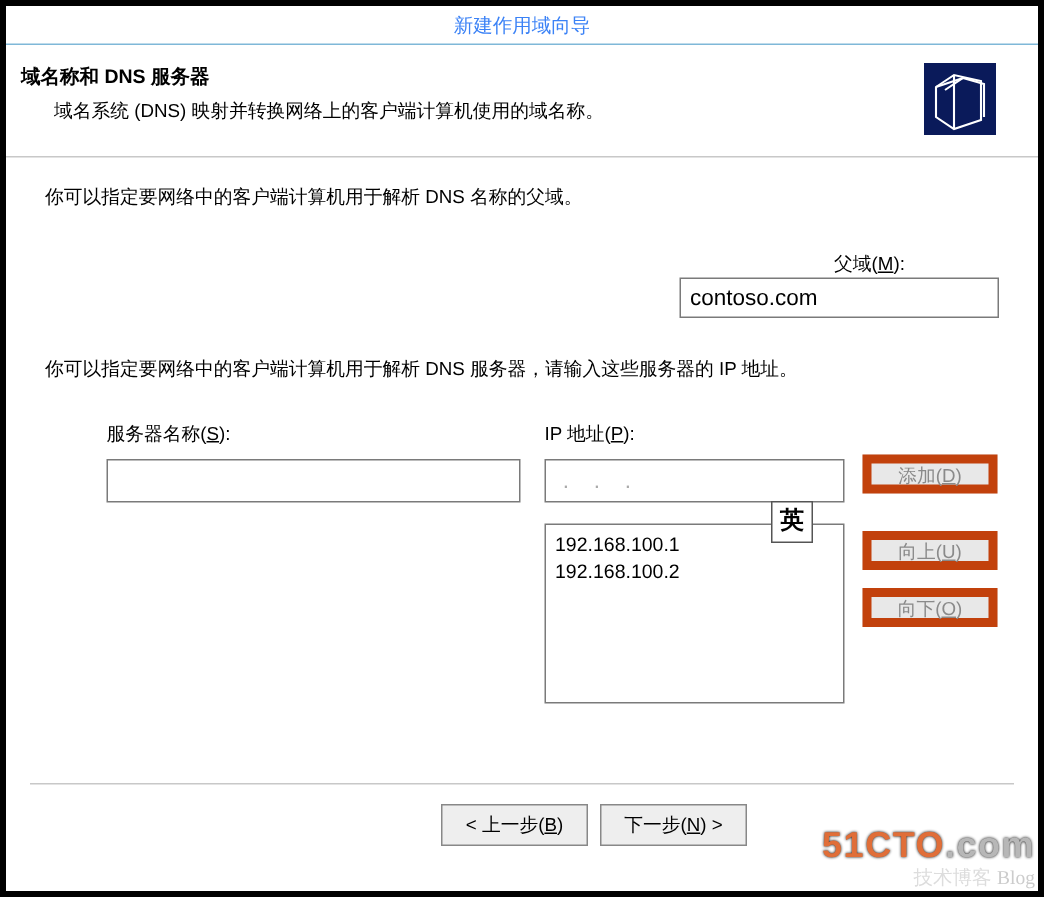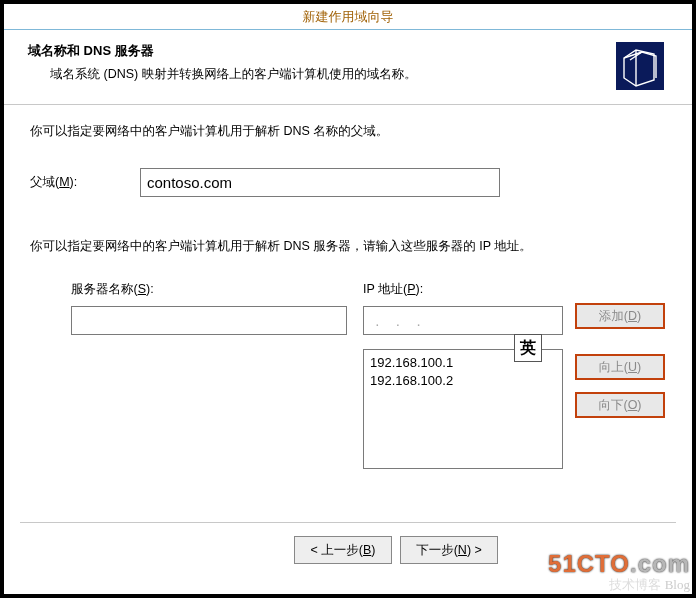--- a/index.html
+++ b/index.html
@@ -21,25 +21,25 @@
     width: 688px;
     height: 590px;
     background: #fff;
   }
   .titlebar {
     height: 26px;
     background: #fff;
     border-bottom: 1px solid #7fb8d8;
     text-align: center;
     line-height: 26px;
-    color: #a16207;
+    color: #3b82f6;
     font-size: 13px;
   }
   .header {
-    padding: 12px 18px 14px 24px;
+    padding: 12px 18px 14px 10px;
     display: flex;
     align-items: flex-start;
     border-bottom: 1px solid #c8c8c8;
   }
   .header-text { flex: 1; }
   .header-title {
     font-size: 13px;
     font-weight: bold;
     margin-bottom: 6px;
   }
@@ -51,22 +51,23 @@
     width: 48px;
     height: 48px;
     margin-right: 10px;
   }
   .body {
     padding: 18px 26px 10px 26px;
   }
   .intro { margin-bottom: 28px; }
   .row-parent {
     display: flex;
-    align-items: center;
-    margin-bottom: 41px;
+    align-items: flex-end;
+    margin-bottom: 26px;
+    flex-direction: column;
   }
   .row-parent .lbl { width: 110px; }
   .txt {
     border: 1px solid #7a7a7a;
     padding: 4px 6px;
     font-size: 15px;
     height: 29px;
     background: #fff;
   }
   .parent-input { flex: 1; max-width: 360px; }
@@ -79,21 +80,21 @@
   }
   .col { display: flex; flex-direction: column; }
   .col-sn { width: 282px; }
   .col-ip { width: 206px; margin-left: 16px; }
   .col-btn { width: 96px; margin-left: 12px; }
   .col-lbl { margin-bottom: 8px; }
   .sn-input { width: 276px; }
   .ip-input { width: 200px; letter-spacing: 1px; text-align: left; color:#aaa;}
   .btn {
     height: 26px;
-    border: 2px solid #c2410c;
+    border: 6px solid #c2410c;
     background: #e8e8e8;
     font-size: 12.5px;
     font-family: inherit;
     cursor: default;
     padding: 0 8px;
   }
   .btn[disabled] {
     color: #8a8a8a;
   }
   .btn-row { margin-bottom: 12px; }

